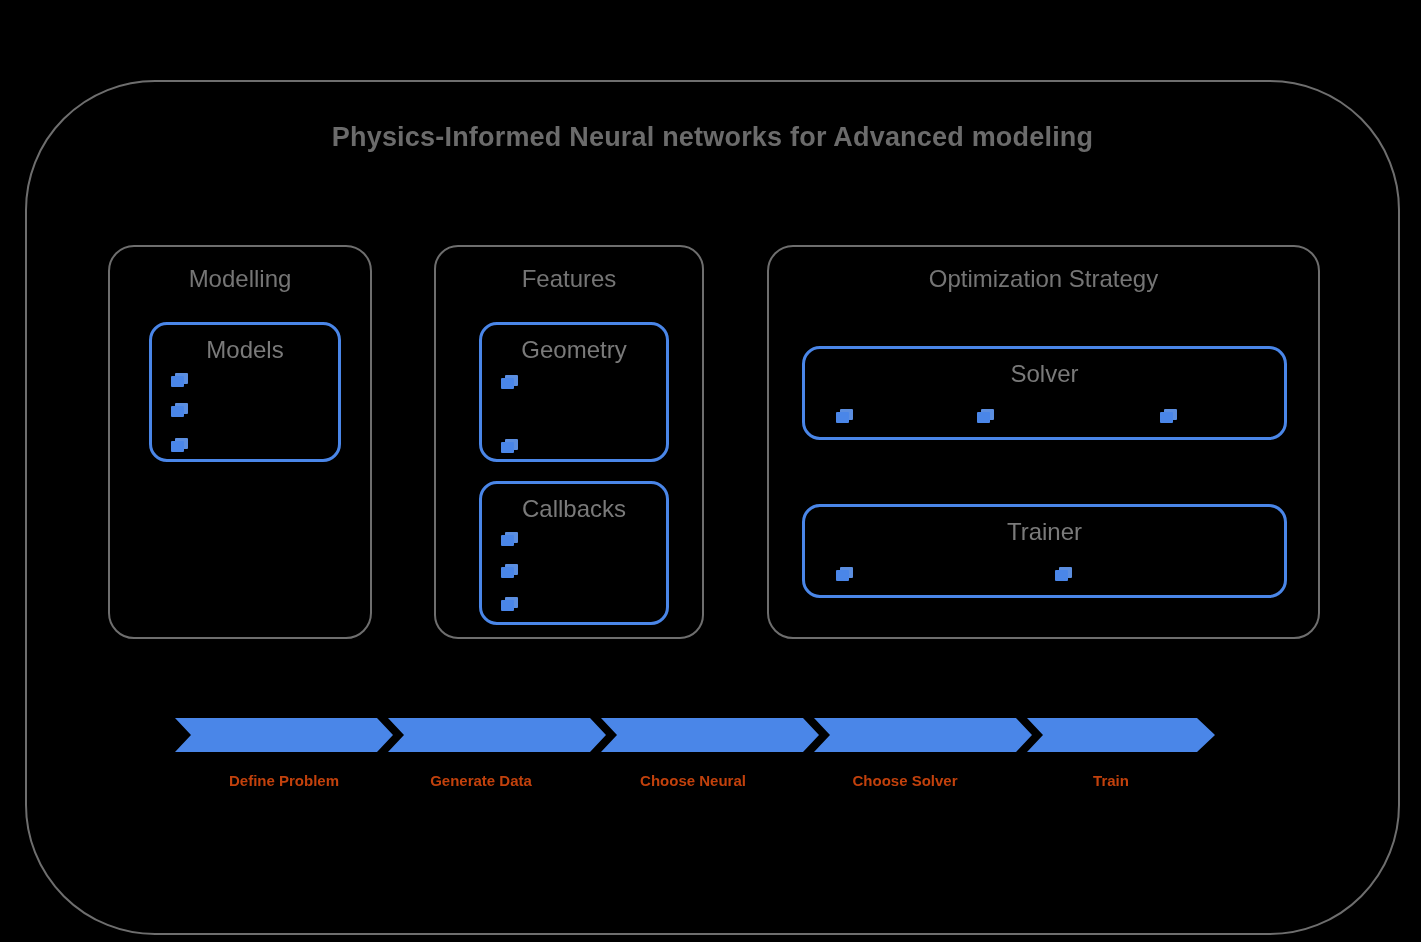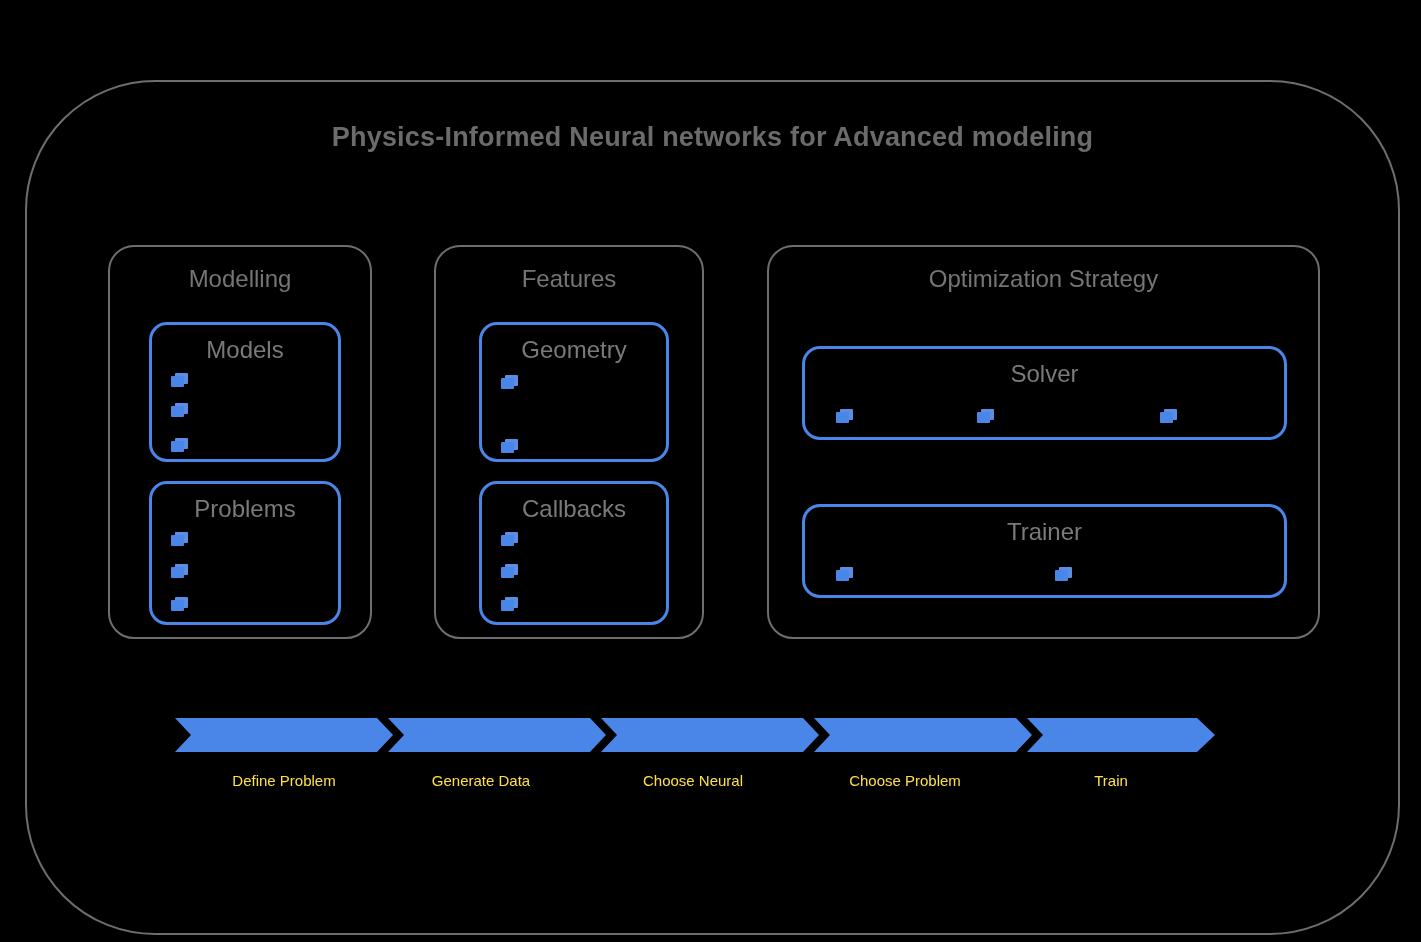--- a/index.html
+++ b/index.html
@@ -10,21 +10,21 @@
       border:2px solid #6e6e6e;border-radius:130px;box-sizing:border-box;margin-top:20px;}
 
   .diagram-title{position:absolute;left:0;top:100px;width:1421px;text-align:center;
       font-size:27px;font-weight:bold;color:#6b6b6b;letter-spacing:.2px;}
 
   .section{position:absolute;border:2px solid #6e6e6e;border-radius:26px;box-sizing:border-box;}
   .section-title{position:absolute;left:0;top:18px;width:100%;text-align:center;
       font-size:24px;color:#757575;}
 
   .sec-modelling{left:106px;top:223px;width:264px;height:394px;}
-  .sec-features{left:432px;top:223px;width:270px;height:394px;}
+  .sec-features{left:432px;top:223px;width:270px;height:394px;border-radius:24px;}
   .sec-optimization{left:765px;top:223px;width:553px;height:394px;}
 
   .card{position:absolute;border:3px solid #4a86e8;border-radius:18px;box-sizing:border-box;}
   .card-title{position:absolute;left:0;top:11px;width:100%;text-align:center;
       font-size:24px;color:#7a7a7a;}
 
   .card-models    {left:39px;top:75px;width:192px;height:140px;}
   .card-problems  {left:39px;top:234px;width:192px;height:144px;}
   .card-geometry  {left:43px;top:75px;width:190px;height:140px;}
   .card-callbacks {left:43px;top:234px;width:190px;height:144px;}
@@ -38,21 +38,21 @@
   .marker .front{position:absolute;left:0;top:3px;width:13px;height:11px;
       background:#4a86e8;border-radius:1px;}
 
   .flow{position:absolute;left:175px;top:718px;width:1040px;height:34px;}
   .chev{position:absolute;top:0;height:34px;background:#4a86e8;}
   .chev-mid{clip-path:polygon(0 0,calc(100% - 16px) 0,100% 50%,calc(100% - 16px) 100%,0 100%,16px 50%);}
   .chev-first{clip-path:polygon(0 0,calc(100% - 16px) 0,100% 50%,calc(100% - 16px) 100%,0 100%,16px 50%);}
   .chev-last{clip-path:polygon(0 0,calc(100% - 18px) 0,100% 50%,calc(100% - 18px) 100%,0 100%,16px 50%);}
 
   .flow-label{position:absolute;top:772px;text-align:center;font-size:15px;
-      font-weight:normal;color:#fde047;}
+      font-weight:bold;color:#c2410c;}
 </style>
 </head>
 <body>
 
 <div class="outer-frame">
 
   <div class="diagram-title" style="position:absolute;left:-25px;top:40px;width:1421px;">Physics-Informed Neural networks for Advanced modeling</div>
 
   <div class="section sec-modelling" style="left:81px;top:163px;">
     <div class="section-title">Modelling</div>
@@ -66,35 +66,20 @@
       <div class="marker" style="left:19px;top:78px;">
         <span class="back"></span>
           <span class="front"></span>
         </div>
       <div class="marker" style="left:19px;top:113px;">
         <span class="back"></span>
           <span class="front"></span>
         </div>
     </div>
 
-    <div class="card card-problems">
-      <div class="card-title">Problems</div>
-      <div class="marker" style="left:19px;top:48px;">
-        <span class="back"></span>
-          <span class="front"></span>
-        </div>
-      <div class="marker" style="left:19px;top:80px;">
-        <span class="back"></span>
-          <span class="front"></span>
-        </div>
-      <div class="marker" style="left:19px;top:113px;">
-        <span class="back"></span>
-          <span class="front"></span>
-        </div>
-    </div>
   </div>
 
   <div class="section sec-features" style="left:407px;top:163px;">
     <div class="section-title">Features</div>
 
     <div class="card card-callbacks">
       <div class="card-title">Callbacks</div>
       <div class="marker" style="left:19px;top:48px;">
         <span class="back"></span>
           <span class="front"></span>
@@ -160,14 +145,14 @@
   <div class="chev chev-first" style="left:0px;width:218px;"></div>
   <div class="chev chev-mid" style="left:213px;width:218px;"></div>
   <div class="chev chev-mid" style="left:426px;width:218px;"></div>
   <div class="chev chev-mid" style="left:639px;width:218px;"></div>
   <div class="chev chev-last" style="left:852px;width:188px;"></div>
 </div>
 
 <div class="flow-label" style="left:175px;width:218px;">Define Problem</div>
 <div class="flow-label" style="left:372px;width:218px;">Generate Data</div>
 <div class="flow-label" style="left:584px;width:218px;">Choose Neural</div>
-<div class="flow-label" style="left:796px;width:218px;">Choose Problem</div>
+<div class="flow-label" style="left:796px;width:218px;">Choose Solver</div>
 <div class="flow-label" style="left:1002px;width:218px;">Train</div>
 
 </body></html>

